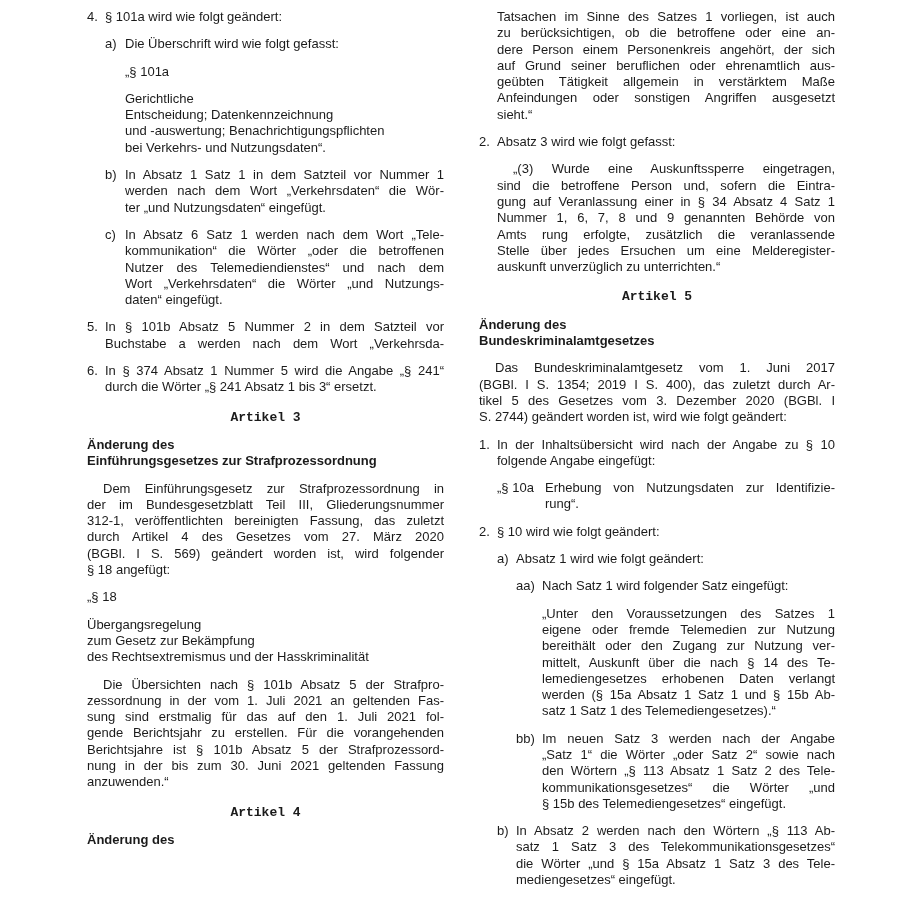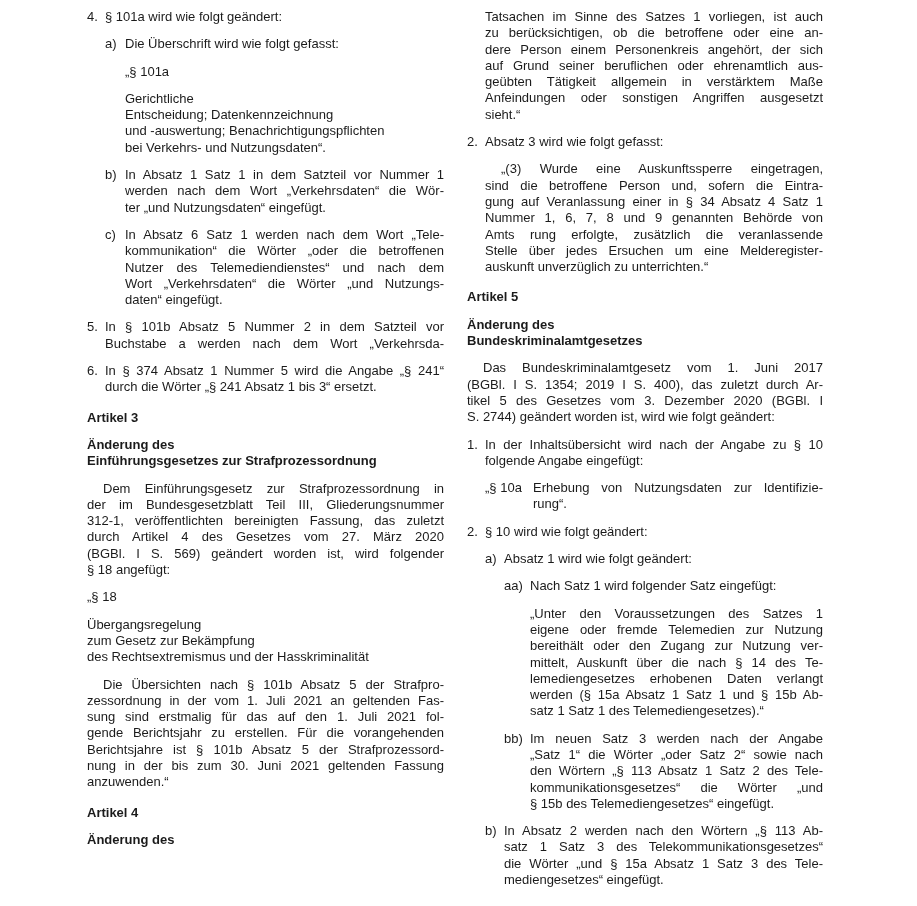--- a/index.html
+++ b/index.html
@@ -9,41 +9,42 @@
     height: 906px;
     background: #ffffff;
     color: #1b1b1b;
     font-family: "Liberation Sans", "DejaVu Sans", sans-serif;
     font-size: 13px;
     line-height: 16.3px;
     overflow: hidden;
   }
   .col { position: absolute; top: 9px; }
   .col-left  { left: 87px;  width: 357px; }
-  .col-right { left: 467px; width: 356px; }
+  .col-right { left: 479px; width: 356px; }
 
   .row { display: grid; }
   .g18 { grid-template-columns: 18px 1fr; }
   .g19 { grid-template-columns: 19px 1fr; }
   .g20 { grid-template-columns: 20px 1fr; }
   .g26 { grid-template-columns: 26px 1fr; }
   .g48 { grid-template-columns: 48px 1fr; }
 
   .mb  { margin-bottom: 11px; }
   .mt8 { margin-top: 8px; }
 
   .just .ln { text-align: justify; }
   .just .ln:not(.last) { text-align-last: justify; }
   .ctr .ln { text-align: left; }
   .fi > .ln:first-child { text-indent: 16px; }
 
   .art {
     font-weight: bold;
-    text-align: left;
+    text-align: center;
     margin: 14px 0 11px 0;
+    font-family: Liberation Mono, monospace;
   }
   .artsub { font-weight: bold; margin-bottom: 11px; }
 
   .num { display: block; }
 </style>
 </head>
 <body>
 
 <div class="page">
 

